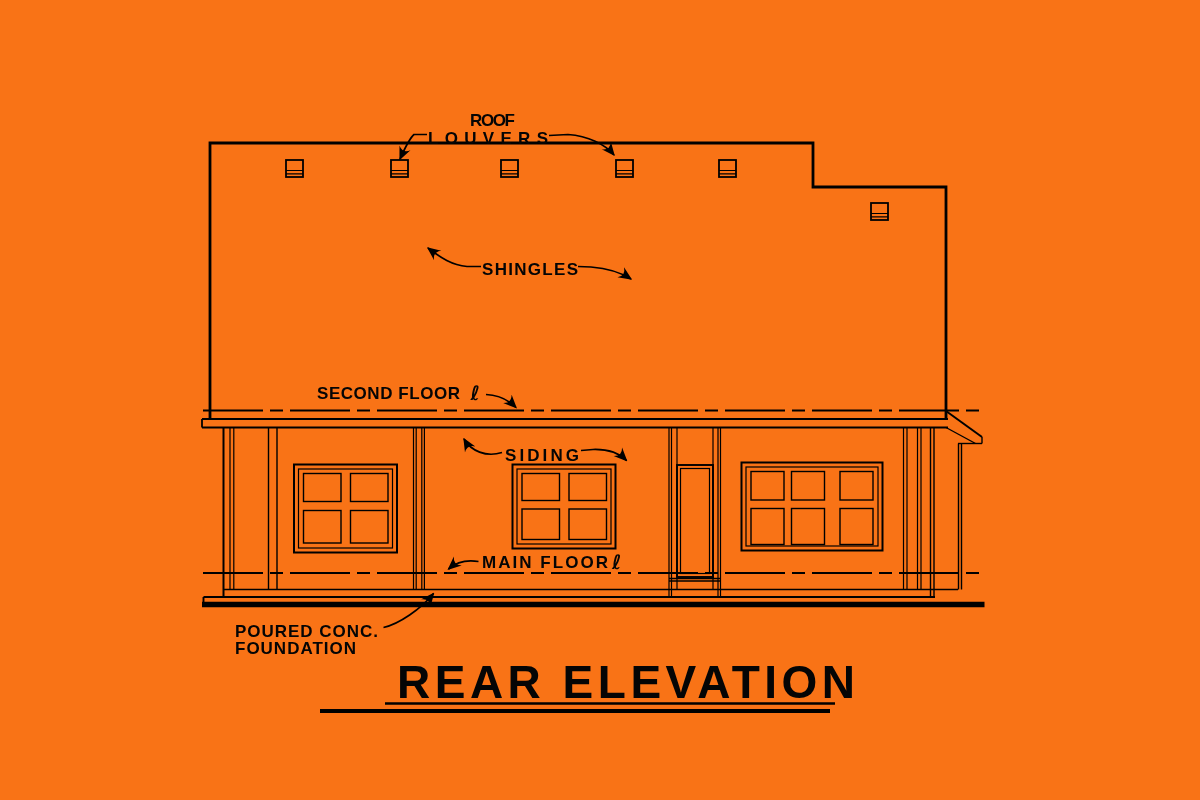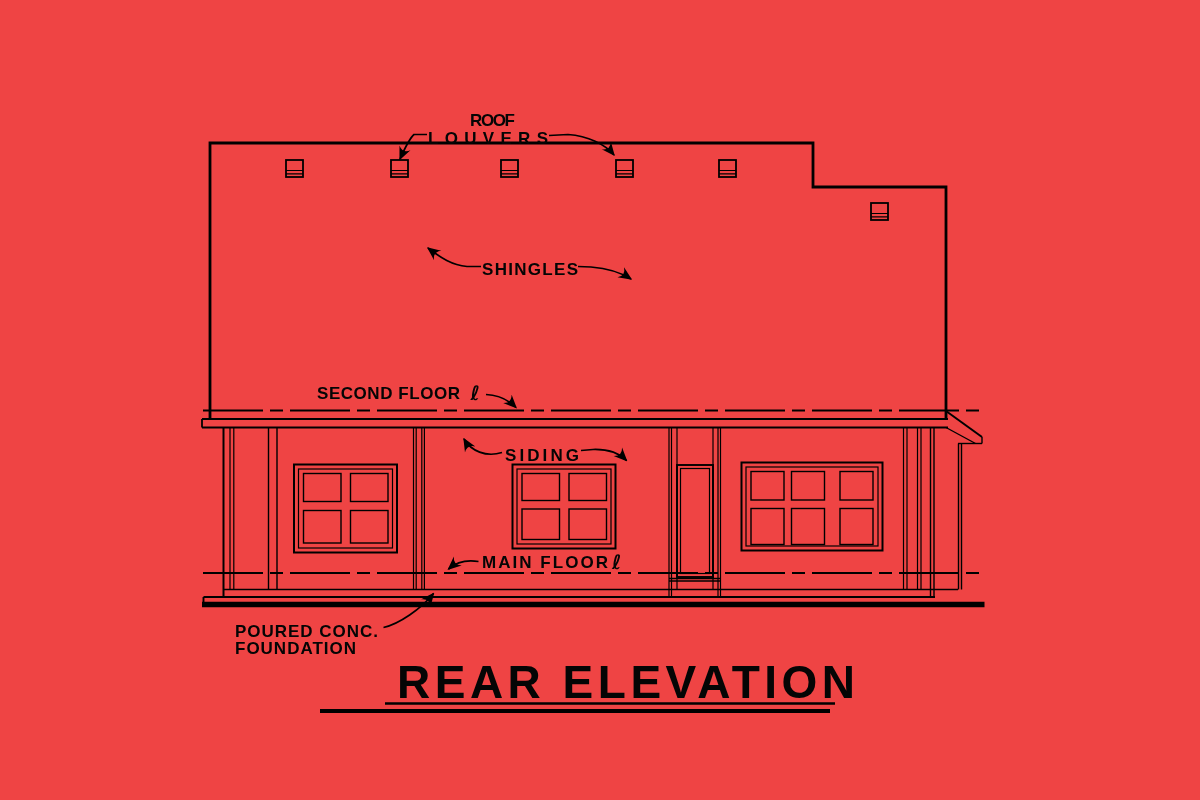--- a/index.html
+++ b/index.html
@@ -4,21 +4,21 @@
 <style>
   html, body {
     margin: 0;
     padding: 0;
     background: #ffffff;
   }
   .sheet {
     position: relative;
     width: 1200px;
     height: 800px;
-    background: #ef4444;
+    background: #f97316;
     overflow: hidden;
     font-family: "Liberation Sans", sans-serif;
   }
   svg { display: block; }
   .ink       { stroke: #000000; fill: none; }
   .lw-heavy  { stroke-width: 2.8; }
   .lw-med    { stroke-width: 1.8; }
   .lw-thin   { stroke-width: 1.2; }
   .lw-trim   { stroke-width: 1.4; }
   .lw-grade  { stroke-width: 5.5; stroke-linecap: butt; }

